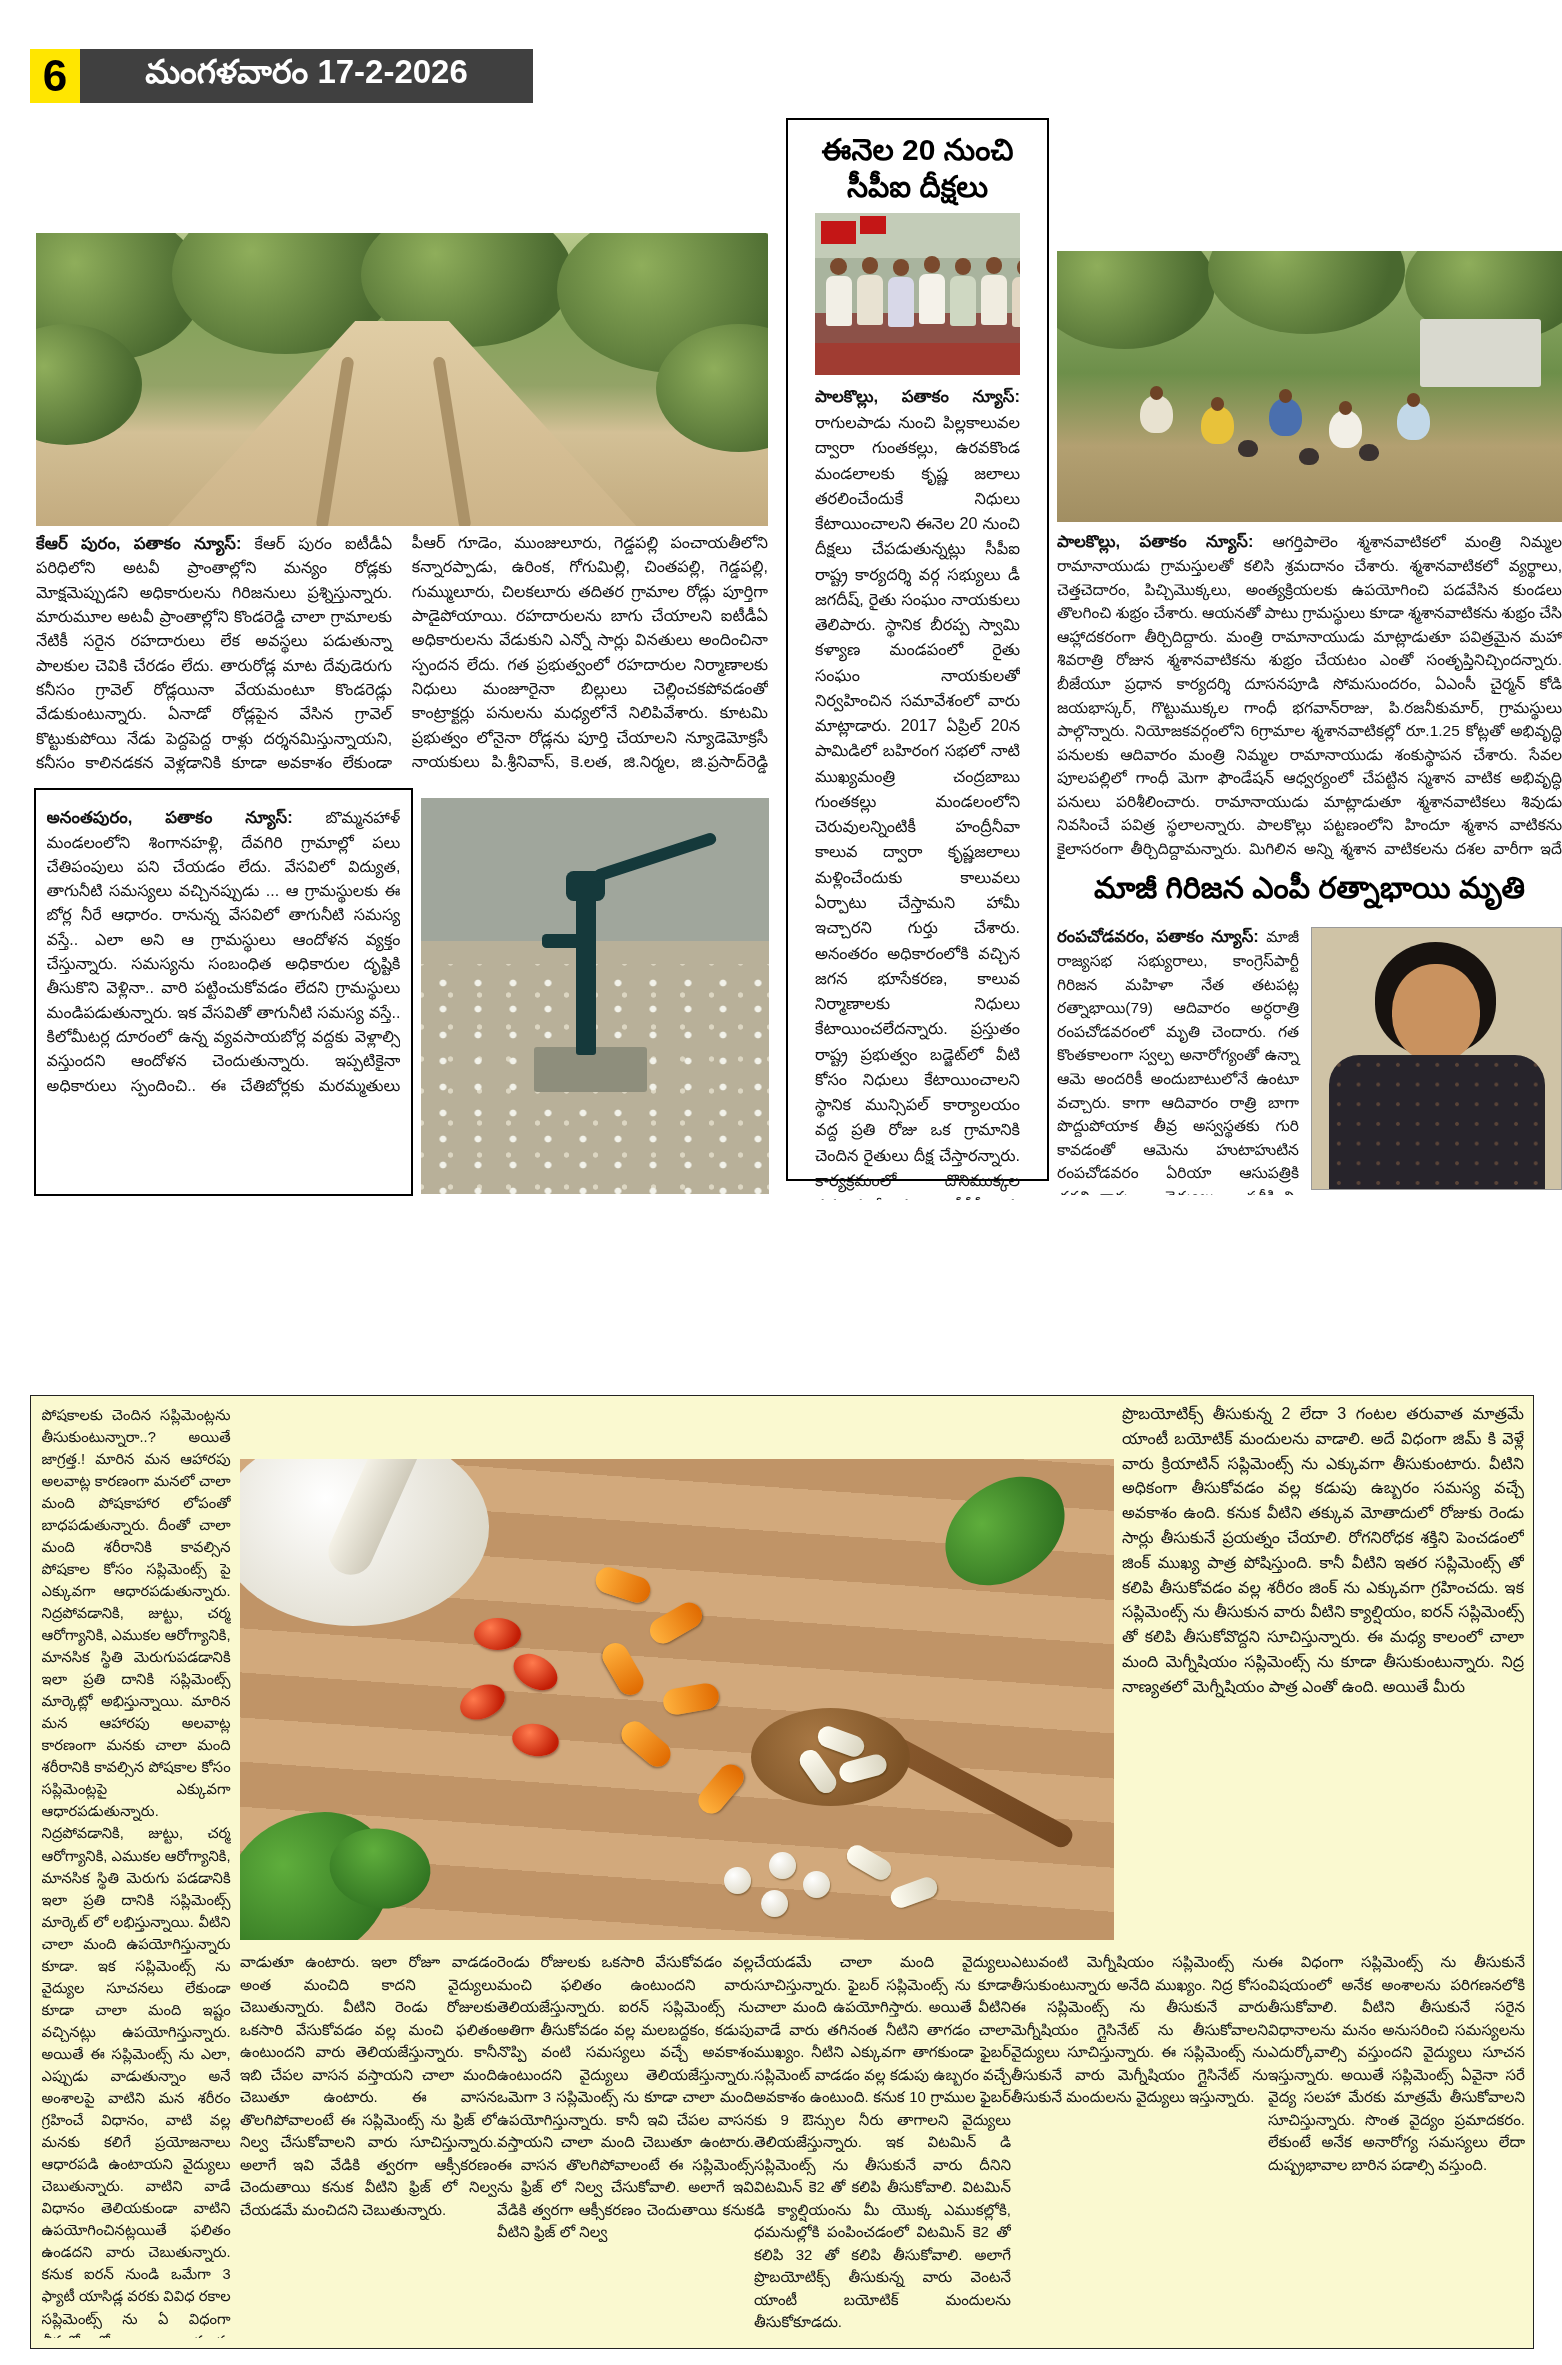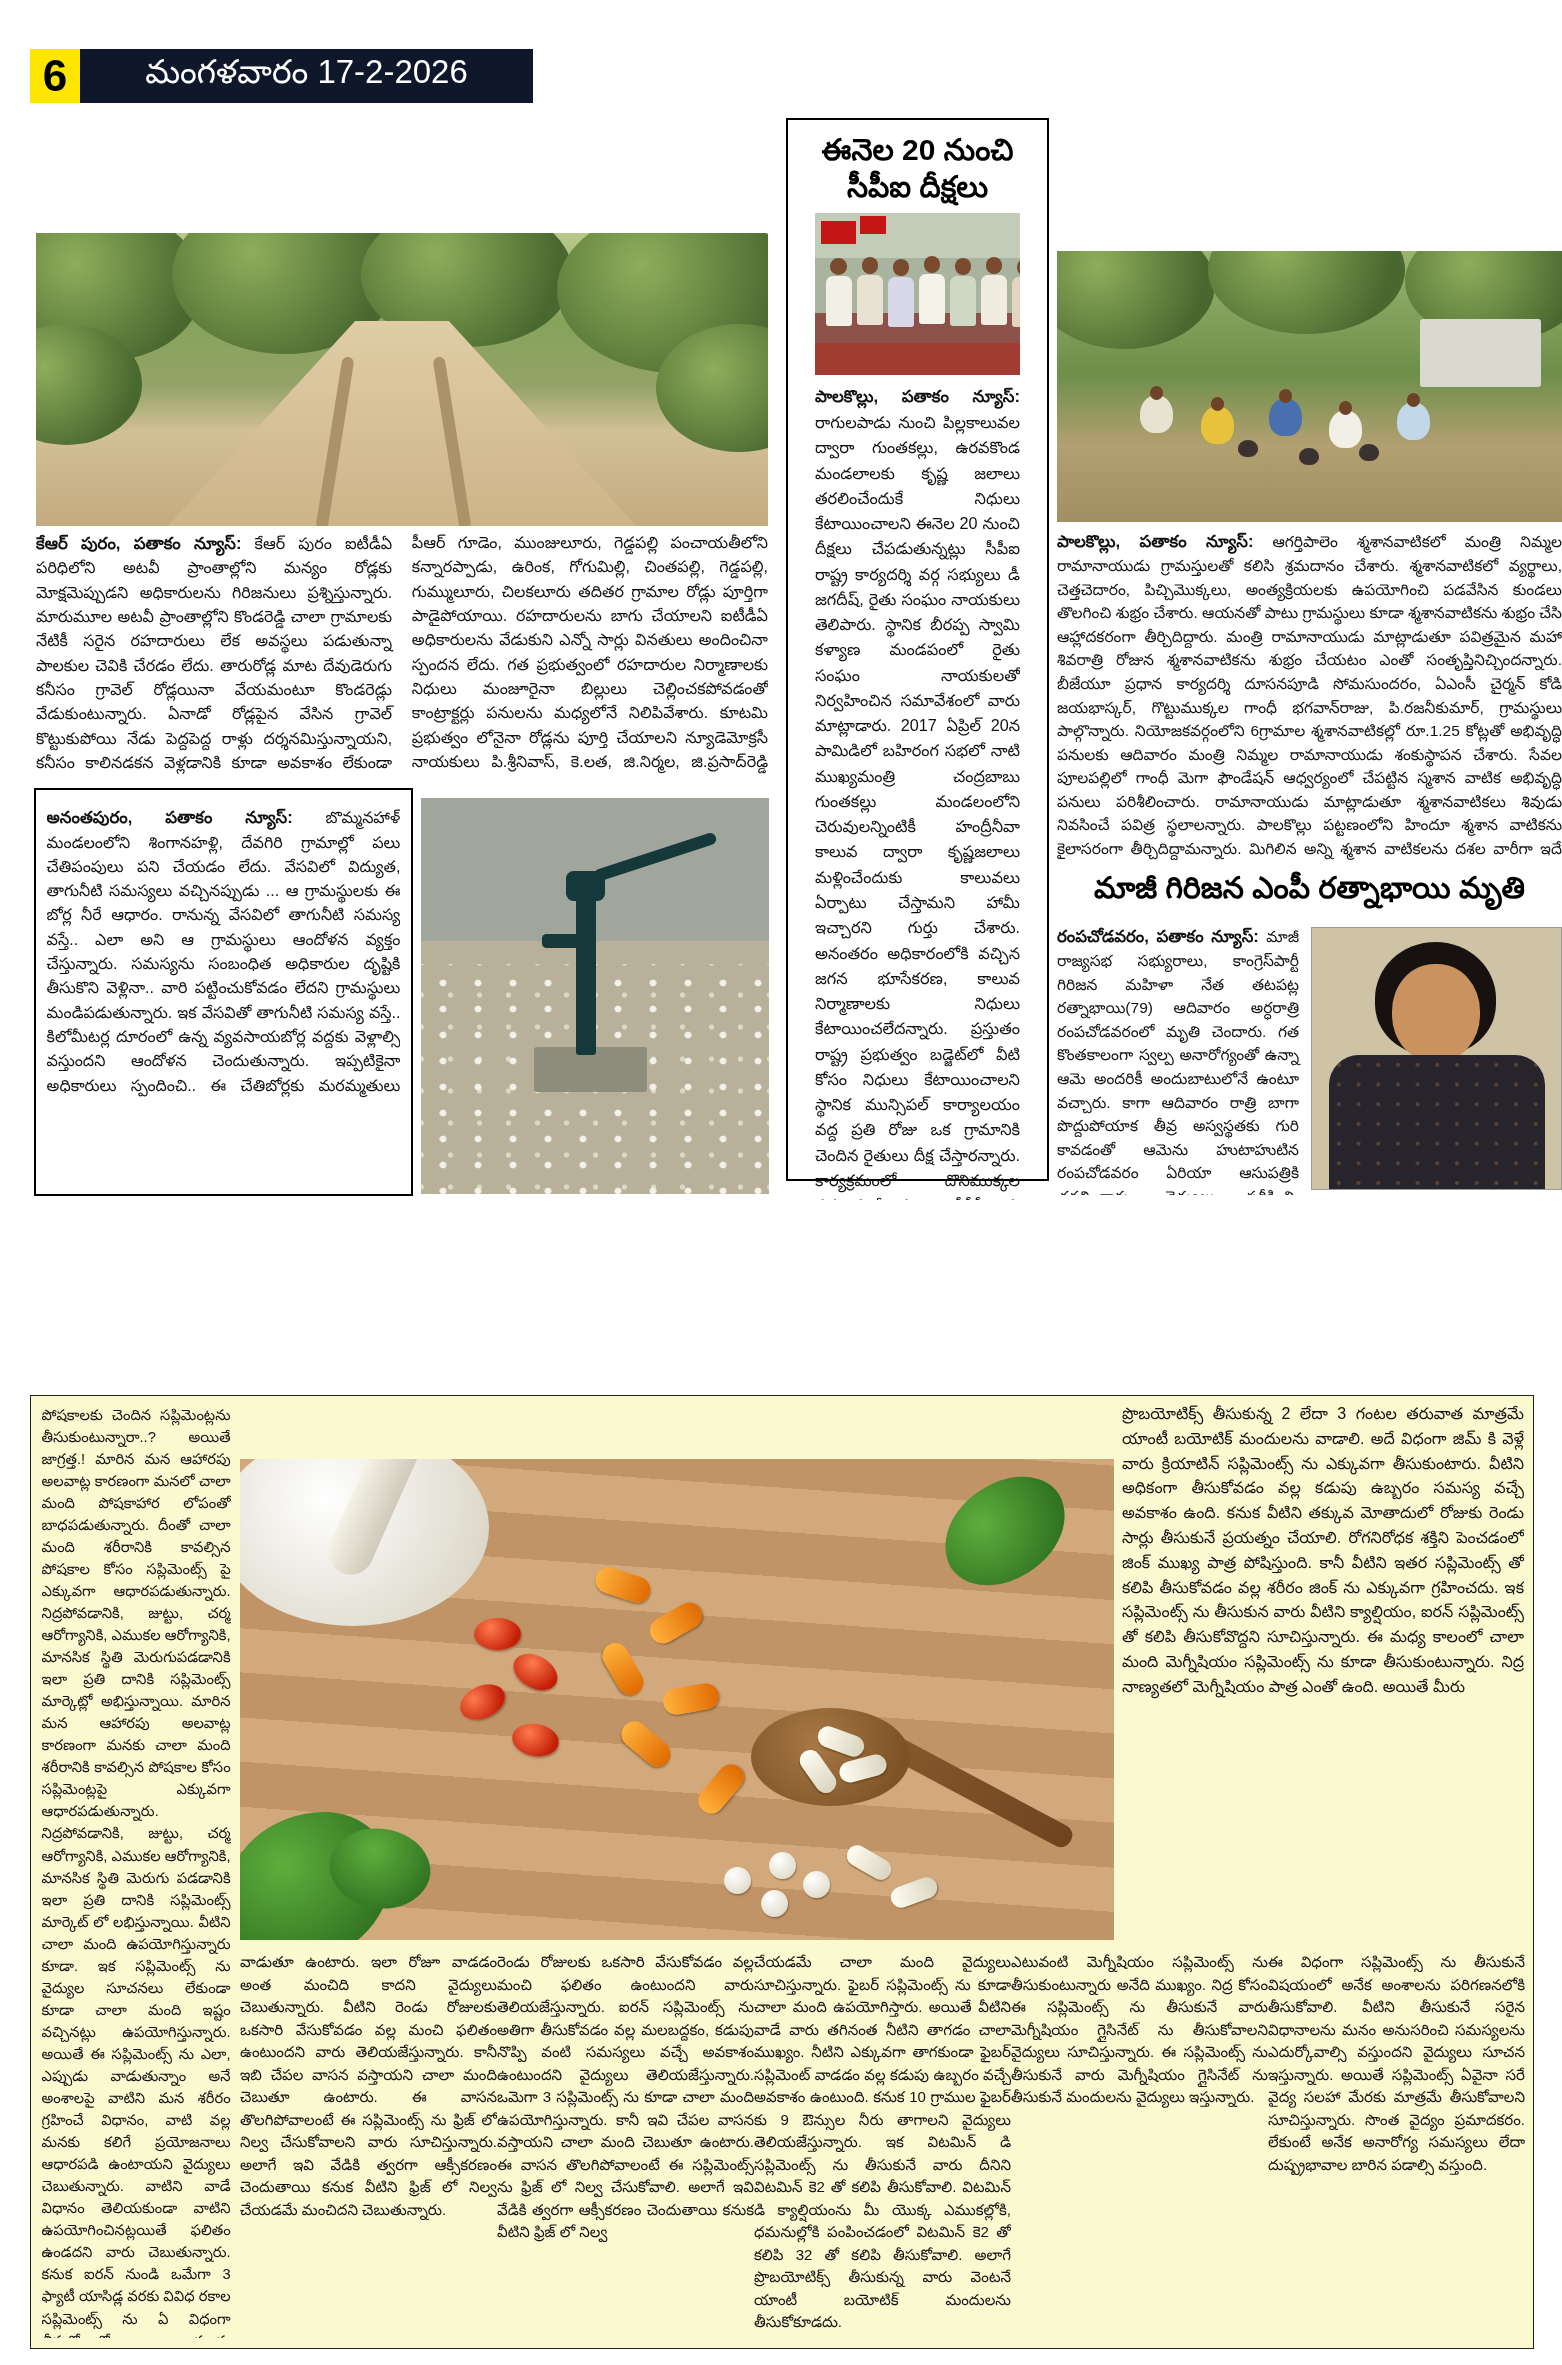--- a/index.html
+++ b/index.html
@@ -5,21 +5,21 @@
   html,body{margin:0;padding:0;background:#e8e8e8;}
   .page{position:relative;width:1562px;height:2366px;background:#ffffff;
         font-family:"Liberation Sans","DejaVu Sans",sans-serif;color:#111;overflow:hidden;}
   .abs{position:absolute;}
   
   .masthead-band{position:absolute;left:30px;top:49px;width:1504px;height:54px;display:flex;}
   .pagenum{width:50px;background:#FFE600;color:#000;font-weight:bold;font-size:44px;
            display:flex;align-items:center;justify-content:center;}
   .mast{flex:1;background:#1414E8;color:#fff;font-weight:bold;font-size:38px;
         display:flex;align-items:center;justify-content:center;letter-spacing:1.5px;}
-  .dateband{width:453px;background:#0f172a;color:#fff;font-weight:normal;font-size:33px;
+  .dateband{width:453px;background:#404040;color:#fff;font-weight:bold;font-size:33px;
         display:flex;align-items:center;justify-content:center;}
   
   .hl-purple{color:#8B2184;font-weight:bold;font-size:47px;text-align:center;line-height:1.15;
              text-shadow:1.5px 1.5px 0 #d9c2d6;}
   .hl-red{color:#CC1414;font-weight:bold;font-size:35px;text-align:center;line-height:1.3;}
   .hl-black{color:#000;font-weight:bold;text-align:center;line-height:1.25;}
   .body-txt{font-size:16px;line-height:1.52;text-align:justify;overflow:hidden;}
   .body-txt b{font-size:16.6px;}
   .cols2{display:flex;gap:19.7px;}
   .cols2 p{flex:1;margin:0;}

